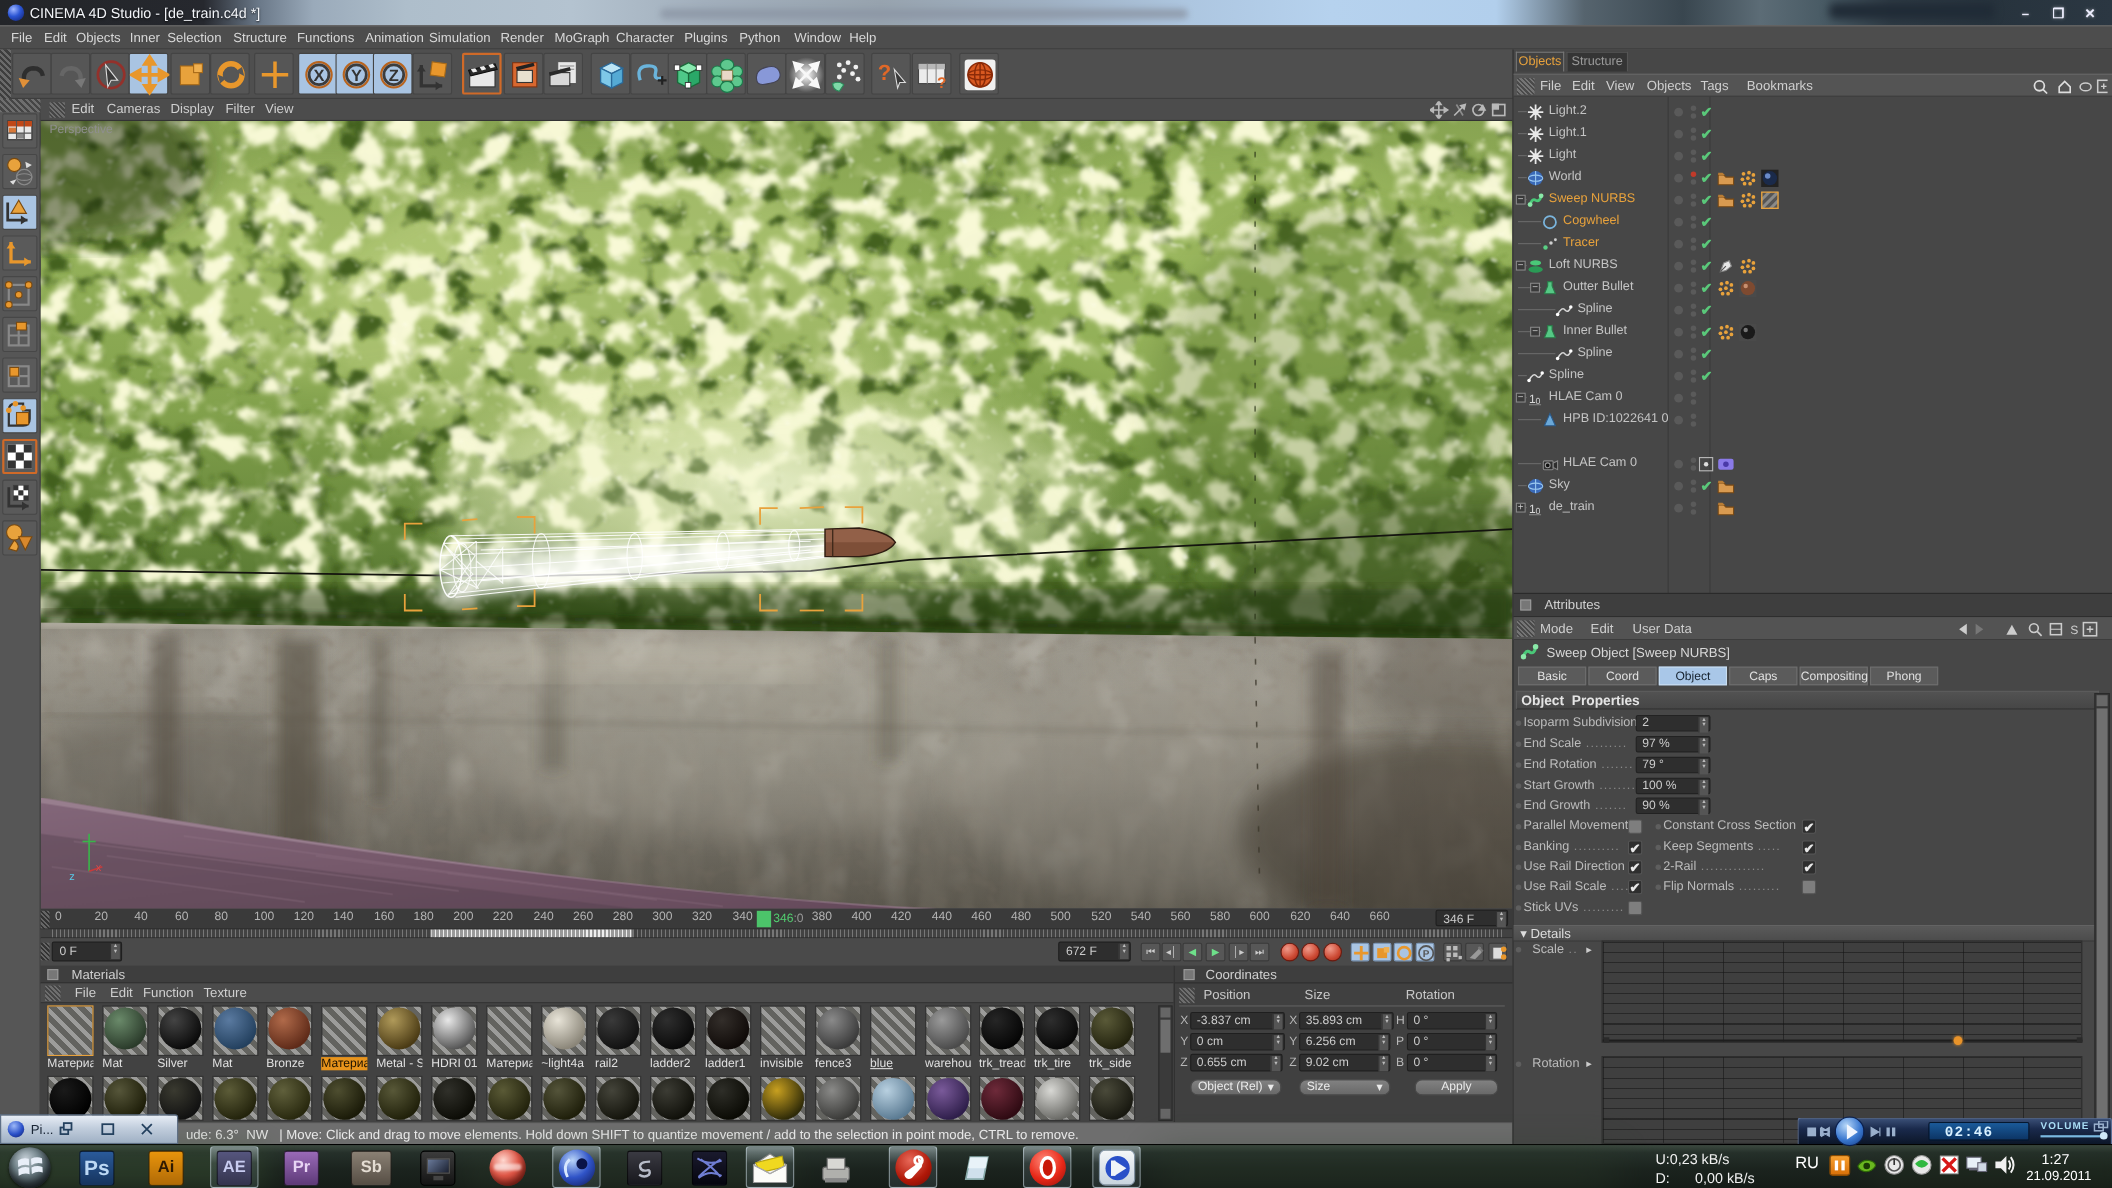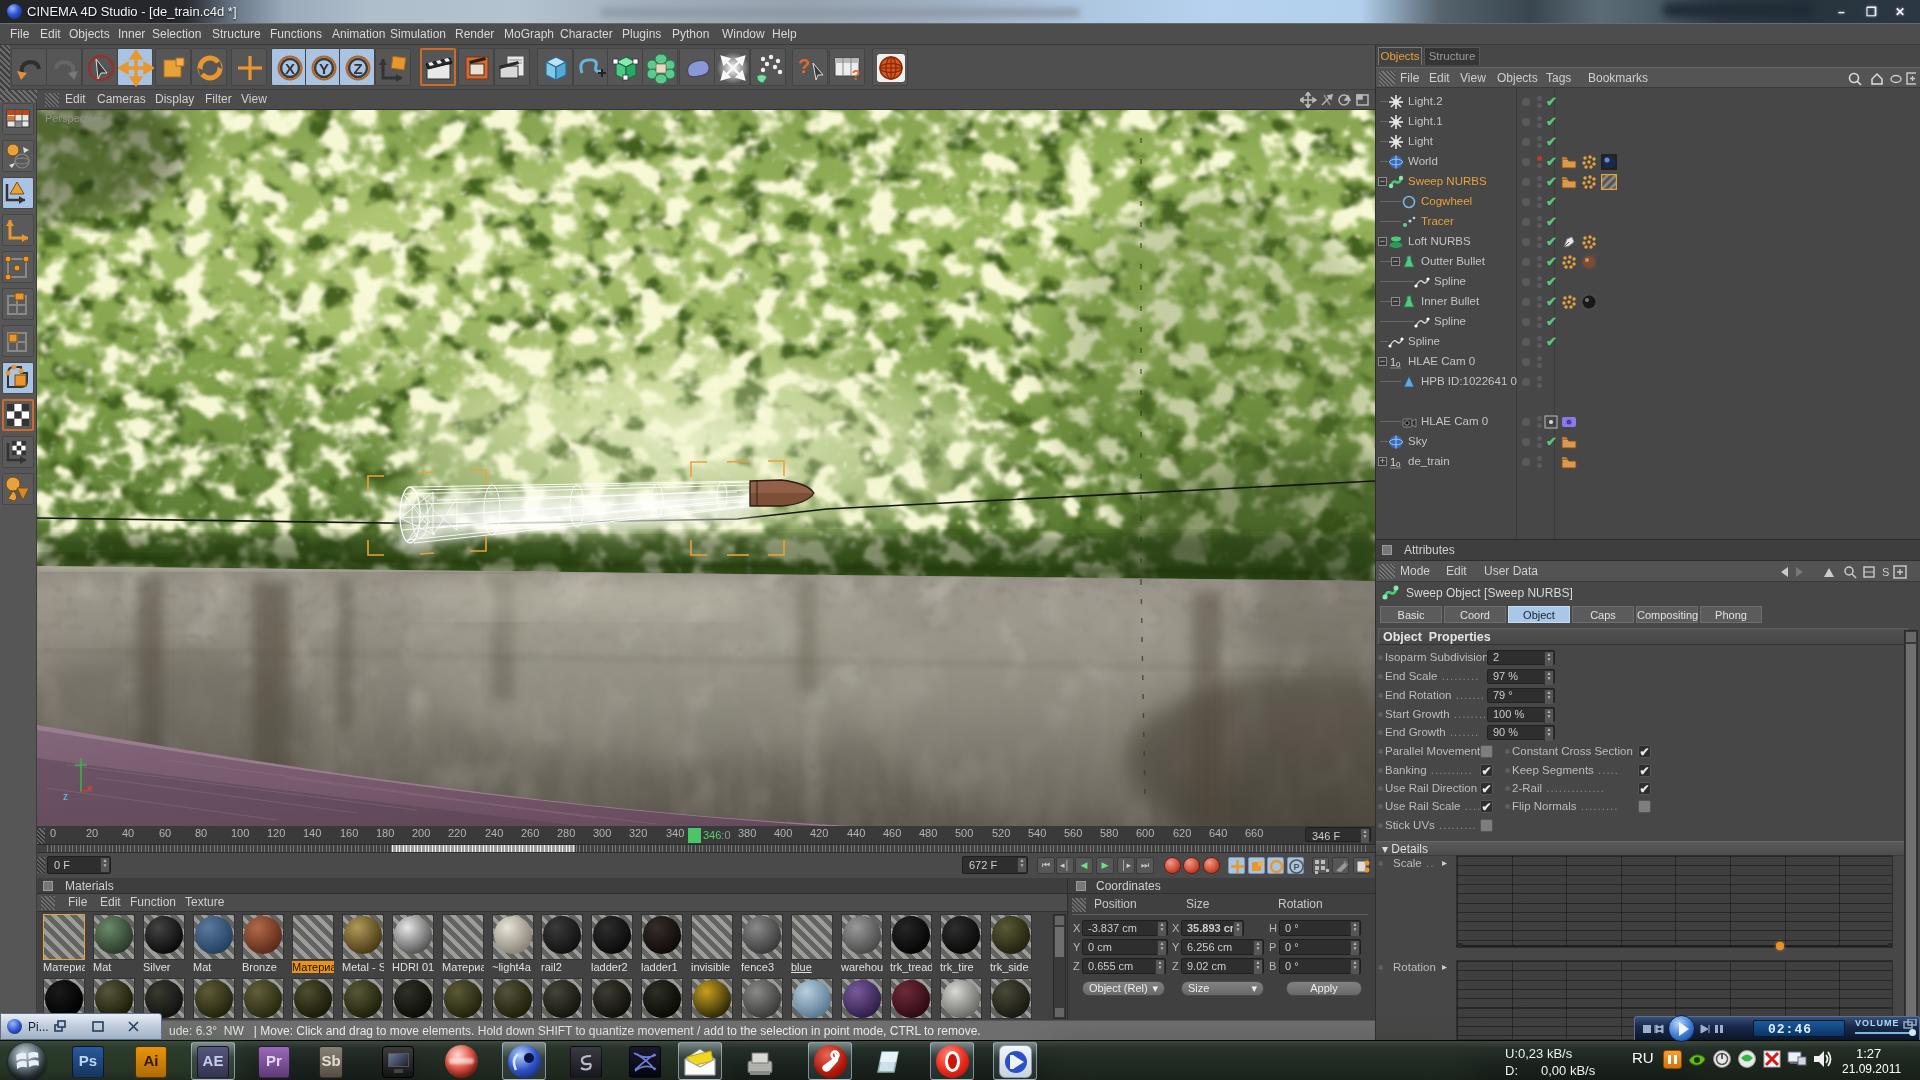--- a/index.html
+++ b/index.html
@@ -906,21 +906,21 @@
       <span class="abs" style="left:28px;top:1px;font-size:12px;color:#d0d0d0;">Coordinates</span>
     </div>
     <div class="abs" style="left:4px;top:20px;width:14px;height:14px;background:repeating-linear-gradient(45deg,#6e6e6e 0 1.5px,#454545 1.5px 3px);"></div>
     <span class="abs clab" style="left:26px;top:19px;">Position</span>
     <span class="abs clab" style="left:118px;top:19px;">Size</span>
     <span class="abs clab" style="left:210px;top:19px;">Rotation</span>
     <div class="abs" style="left:4px;top:36px;width:296px;height:1px;background:#606060;"></div>
     <span class="abs cxyz" style="left:5px;top:44px;">X</span>
       <div class="cbox abs" style="left:14px;top:42px;width:86px;">-3.837 cm<span class="spin"></span></div>
     <span class="abs cxyz" style="left:104px;top:44px;">X</span>
-      <div class="cbox abs" style="left:113px;top:42px;width:63px;font-weight:bold;">35.893 cm<span class="spin"></span></div>
+      <div class="cbox abs" style="left:113px;top:42px;width:86px;">35.893 cm<span class="spin"></span></div>
     <span class="abs cxyz" style="left:201px;top:44px;">H</span>
       <div class="cbox abs" style="left:211px;top:42px;width:82px;">0 °<span class="spin"></span></div>
     <span class="abs cxyz" style="left:5px;top:63px;">Y</span>
       <div class="cbox abs" style="left:14px;top:61px;width:86px;">0 cm<span class="spin"></span></div>
     <span class="abs cxyz" style="left:104px;top:63px;">Y</span>
       <div class="cbox abs" style="left:113px;top:61px;width:83px;">6.256 cm<span class="spin"></span></div>
     <span class="abs cxyz" style="left:201px;top:63px;">P</span>
       <div class="cbox abs" style="left:211px;top:61px;width:82px;">0 °<span class="spin"></span></div>
     <span class="abs cxyz" style="left:5px;top:82px;">Z</span>
       <div class="cbox abs" style="left:14px;top:80px;width:84px;">0.655 cm<span class="spin"></span></div>
@@ -1418,26 +1418,26 @@
       <div class="abs" style="left:1050px;top:6px;width:420px;height:34px;background:#2e3d2c;filter:blur(18px);opacity:.45;"></div>
       <div class="abs" style="left:1700px;top:10px;width:240px;height:30px;background:#23301f;filter:blur(14px);opacity:.4;"></div>
       <div class="abs" style="left:8px;top:2px;width:38px;height:37px;border-radius:50%;background:radial-gradient(circle at 40% 28%,#c2ccd4 0%,#76888f 35%,#39454b 65%,#1a2226 100%);box-shadow:inset 0 -3px 8px rgba(0,0,0,.6),0 1px 3px rgba(0,0,0,.7);"><svg width="38" height="37">
           <g transform="translate(8,7) rotate(-3)" fill="#e8eef8">
             <path d="M0 5 Q5 2 10 4 L10 10 Q5 8 0 11 Z"></path>
             <path d="M12 4 Q17 2 22 4 L22 9 Q17 7 12 10 Z"></path>
             <path d="M0 13 Q5 10 10 12 L10 18 Q5 16 0 19 Z"></path>
             <path d="M12 12 Q17 10 22 12 L22 17 Q17 15 12 18 Z"></path>
           </g>
         </svg></div>
-      <div class="abs" style="left:72px;top:5px;width:32px;height:32px;background:linear-gradient(180deg,#2a5a9a,#16345e);border:1px solid rgba(0,0,0,.6);border-radius:3px;color:#bcd8f4;font-size:15px;font-weight:bold;text-align:center;padding-top:5px;">Ps</div>
+      <div class="abs" style="left:72px;top:5px;width:32px;height:32px;background:linear-gradient(180deg,#2a5a9a,#16345e);border:1px solid rgba(0,0,0,.6);border-radius:3px;color:#bcd8f4;font-size:19px;font-weight:bold;text-align:center;padding-top:5px;">Ps</div>
       <div class="abs" style="left:135px;top:5px;width:32px;height:32px;background:linear-gradient(180deg,#e8940c,#b06a06);border:1px solid rgba(0,0,0,.6);border-radius:3px;color:#2e1a02;font-size:15px;font-weight:bold;text-align:center;padding-top:5px;">Ai</div>
       <div class="abs" style="left:191px;top:1px;width:44px;height:38px;background:linear-gradient(180deg,rgba(210,225,235,.45),rgba(130,150,160,.2) 40%,rgba(80,100,110,.25));border:1px solid rgba(220,235,245,.5);border-radius:3px;"></div>
       <div class="abs" style="left:197px;top:5px;width:32px;height:32px;background:linear-gradient(180deg,#56567e,#34344e);border:1px solid rgba(0,0,0,.6);border-radius:3px;color:#c8ccf0;font-size:15px;font-weight:bold;text-align:center;padding-top:5px;">AE</div>
       <div class="abs" style="left:258px;top:5px;width:32px;height:32px;background:linear-gradient(180deg,#9a6ab8,#5e3a78);border:1px solid rgba(0,0,0,.6);border-radius:3px;color:#e8d4f4;font-size:15px;font-weight:bold;text-align:center;padding-top:5px;">Pr</div>
-      <div class="abs" style="left:319px;top:5px;width:24px;height:32px;background:linear-gradient(180deg,#8a8074,#564e44);border:1px solid rgba(0,0,0,.6);border-radius:3px;color:#e4dcd2;font-size:15px;font-weight:bold;text-align:center;padding-top:5px;">Sb</div>
+      <div class="abs" style="left:319px;top:5px;width:37px;height:32px;background:linear-gradient(180deg,#8a8074,#564e44);border:1px solid rgba(0,0,0,.6);border-radius:3px;color:#e4dcd2;font-size:15px;font-weight:bold;text-align:center;padding-top:5px;">Sb</div>
       <div class="abs" style="left:382px;top:5px;width:32px;height:32px;background:linear-gradient(180deg,#3c3c3c,#141414);border:1px solid #000;border-radius:4px;">
         <div class="abs" style="left:5px;top:6px;width:21px;height:14px;background:linear-gradient(135deg,#6a7a9a,#1a2030);border:1px solid #555;"></div>
         <div class="abs" style="left:11px;top:22px;width:9px;height:4px;background:#444;"></div>
       </div>
       <div class="abs" style="left:445px;top:4px;width:33px;height:33px;border-radius:50%;background:radial-gradient(circle at 38% 30%,#ffd8d0,#e05848 45%,#8e1408 95%);box-shadow:inset -2px -4px 6px rgba(0,0,0,.4);">
         <div class="abs" style="left:4px;top:13px;width:25px;height:6px;background:rgba(255,255,255,.55);border-radius:3px;filter:blur(1px);"></div>
       </div>
       <div class="abs" style="left:502px;top:1px;width:44px;height:38px;background:linear-gradient(180deg,rgba(210,225,235,.45),rgba(130,150,160,.2) 40%,rgba(80,100,110,.25));border:1px solid rgba(220,235,245,.5);border-radius:3px;"></div>
       <div class="abs" style="left:508px;top:4px;width:33px;height:33px;border-radius:50%;background:radial-gradient(circle at 38% 30%,#b8d4f8,#3054c8 50%,#101c5e 95%);"><path></path><svg width="33" height="33">
           <path d="M8 25 Q3 15 10 9" fill="none" stroke="#d8e8ff" stroke-width="2.5"></path>

